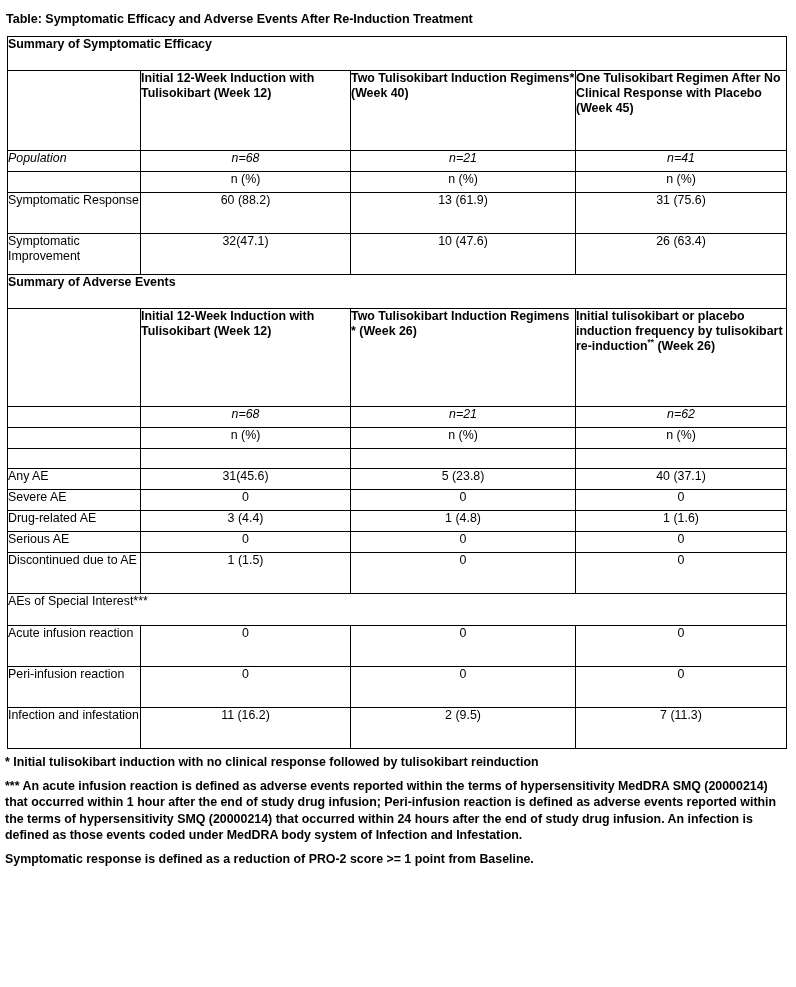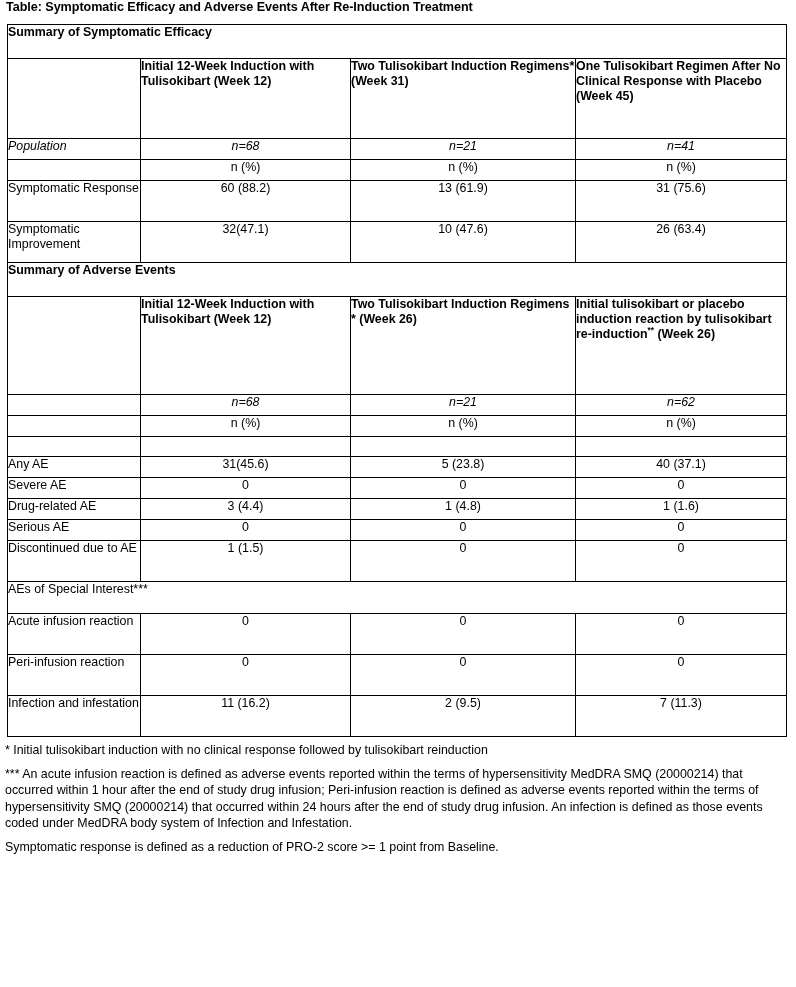--- a/index.html
+++ b/index.html
@@ -19,21 +19,21 @@
   #page {
     width: 796px;
     height: 987px;
     position: relative;
     padding: 0;
   }
   #doc-title {
     font-weight: bold;
     font-size: 12.6px;
     line-height: 1.2;
-    padding: 0 0 0 6px;
+    padding: 12px 0 0 6px;
     margin-bottom: 9px;
     letter-spacing: -0.05px;
   }
   table.maintable {
     border-collapse: collapse;
     table-layout: fixed;
     width: 779px;
     margin-left: 7px;
     border: 1.6px solid #000;
   }
@@ -86,20 +86,21 @@
   }
   .h-tall2 { height: 80px; }
   .h-one { height: 21px; }
   .h-two { height: 41px; }
   .h-blank { height: 20px; }
   sup { font-size: 0.66em; vertical-align: super; line-height: 0; }
 
   .footnotes {
     margin: 5px 0 0 5px;
     width: 784px;
+    font-weight: bold;
   }
   .footnotes p {
     margin: 0 0 7px 0;
     font-size: 12.4px;
     line-height: 1.33;
     padding-right: 6px;
   }
 </style>
 </head>
 <body>
@@ -117,21 +118,21 @@
     </colgroup>
     <tbody>
 
       <tr>
         <td class="sectionhdr" colspan="4">Summary of Symptomatic Efficacy</td>
       </tr>
 
       <tr>
         <td class="colhdr h-tall2"></td>
         <td class="colhdr h-tall2">Initial 12-Week Induction with Tulisokibart (Week 12)</td>
-        <td class="colhdr h-tall2">Two Tulisokibart Induction Regimens* (Week 31)</td>
+        <td class="colhdr h-tall2">Two Tulisokibart Induction Regimens* (Week 40)</td>
         <td class="colhdr h-tall2">One Tulisokibart Regimen After No Clinical Response with Placebo (Week 45)</td>
       </tr>
 
       <tr>
         <td class="rowlabel ital h-one">Population</td>
         <td class="val ital h-one">n=68</td>
         <td class="val ital h-one">n=21</td>
         <td class="val ital h-one">n=41</td>
       </tr>
 
@@ -157,21 +158,21 @@
       </tr>
 
       <tr>
         <td class="sectionhdr" colspan="4">Summary of Adverse Events</td>
       </tr>
 
       <tr>
         <td class="colhdr h-tall2" style="height:98px;"></td>
         <td class="colhdr">Initial 12-Week Induction with Tulisokibart (Week 12)</td>
         <td class="colhdr">Two Tulisokibart Induction Regimens * (Week 26)</td>
-        <td class="colhdr"><span>Initial tulisokibart or placebo induction reaction by tulisokibart re-induction</span><sup>**</sup><span> (Week 26)</span></td>
+        <td class="colhdr"><span>Initial tulisokibart or placebo induction frequency by tulisokibart re-induction</span><sup>**</sup><span> (Week 26)</span></td>
       </tr>
 
       <tr>
         <td class="rowlabel h-one"></td>
         <td class="val ital h-one">n=68</td>
         <td class="val ital h-one">n=21</td>
         <td class="val ital h-one">n=62</td>
       </tr>
 
       <tr>

